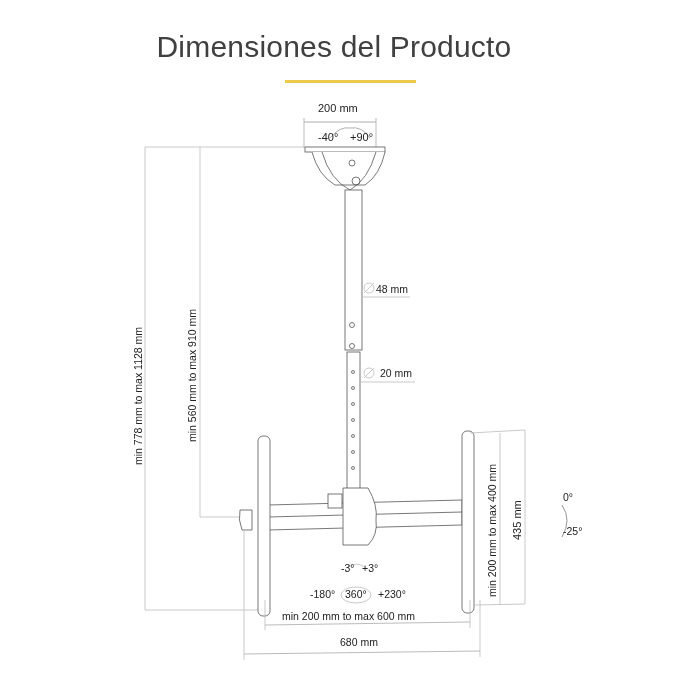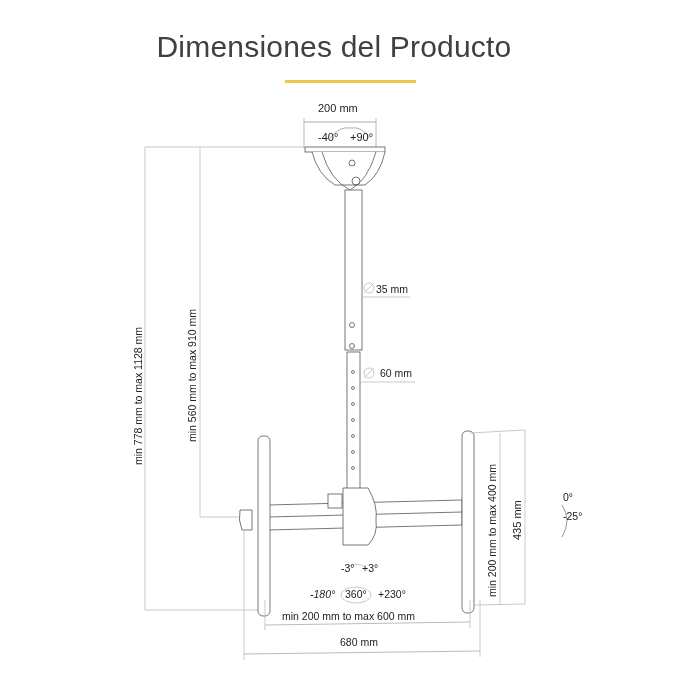--- a/index.html
+++ b/index.html
@@ -81,31 +81,31 @@
   <path d="M562 505 Q572 520 562 537" stroke="#777"></path>
 
   <ellipse cx="356" cy="595" rx="15" ry="8" stroke="#bbb"></ellipse>
   <path d="M346 568 Q356 560 366 568" stroke="#bbb"></path>
 </svg>
 
 <div class="lbl" style="left:318px;top:102px;font-size:11px;">200 mm</div>
 <div class="lbl" style="left:318px;top:131px;font-size:11px;">-40°</div>
 <div class="lbl" style="left:350px;top:131px;font-size:11px;">+90°</div>
 
-<div class="lbl" style="left:376px;top:283px;">35 mm</div>
-<div class="lbl" style="left:380px;top:367px;">60 mm</div>
+<div class="lbl" style="left:376px;top:283px;">48 mm</div>
+<div class="lbl" style="left:380px;top:367px;">20 mm</div>
 
 <div class="lbl vert" style="left:132px;top:465px;">min 778 mm   to max 1128 mm</div>
 <div class="lbl vert" style="left:186px;top:442px;">min 560 mm   to max 910 mm</div>
 
 <div class="lbl" style="left:341px;top:562px;">-3°</div>
 <div class="lbl" style="left:362px;top:562px;">+3°</div>
-<div class="lbl" style="left:310px;top:588px;font-style:italic;">-180°</div>
+<div class="lbl" style="left:310px;top:588px;">-180°</div>
 <div class="lbl" style="left:345px;top:588px;text-align:center;">360°</div>
 <div class="lbl" style="left:378px;top:588px;">+230°</div>
 
 <div class="lbl" style="left:282px;top:610px;text-align:right;">min 200 mm   to max 600 mm</div>
 <div class="lbl" style="left:340px;top:636px;">680 mm</div>
 
 <div class="lbl vert" style="left:486px;top:597px;">min 200 mm   to max 400 mm</div>
 <div class="lbl vert" style="left:511px;top:540px;font-size:11px;">435 mm</div>
 <div class="lbl" style="left:563px;top:491px;">0°</div>
-<div class="lbl" style="left:563px;top:510px;text-align:center;">-25°</div>
+<div class="lbl" style="left:563px;top:525px;text-align:center;">-25°</div>
 
 </body></html>

